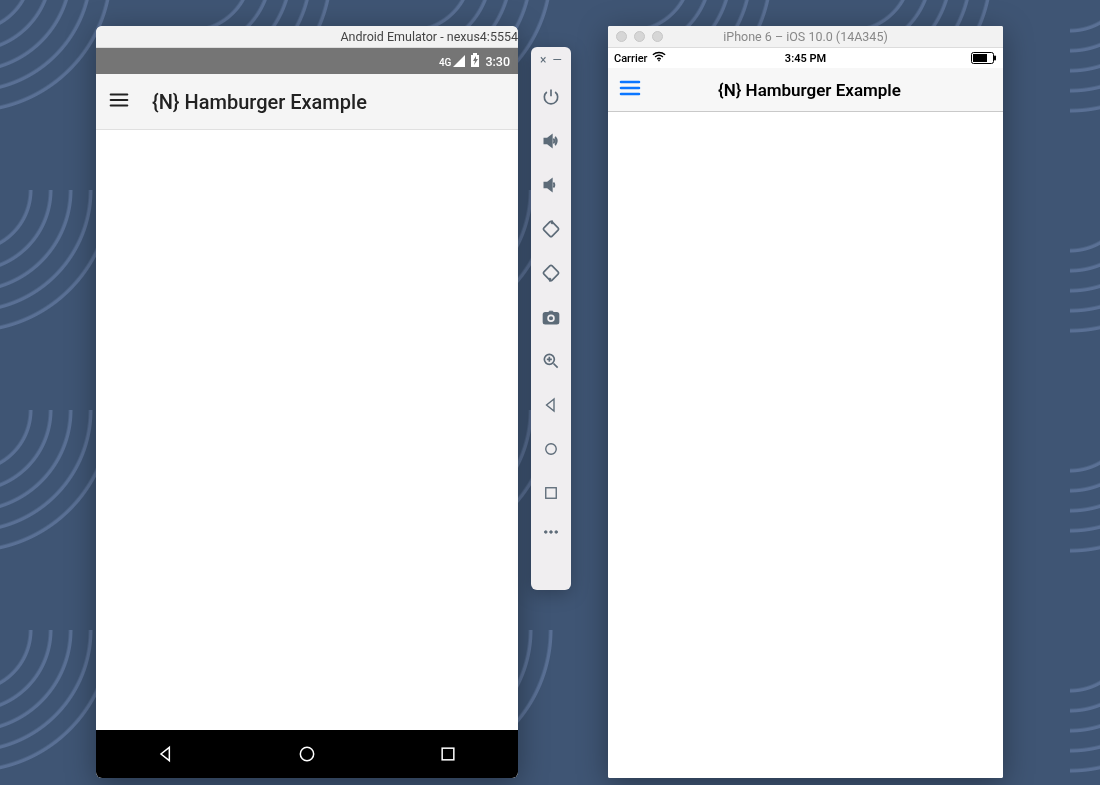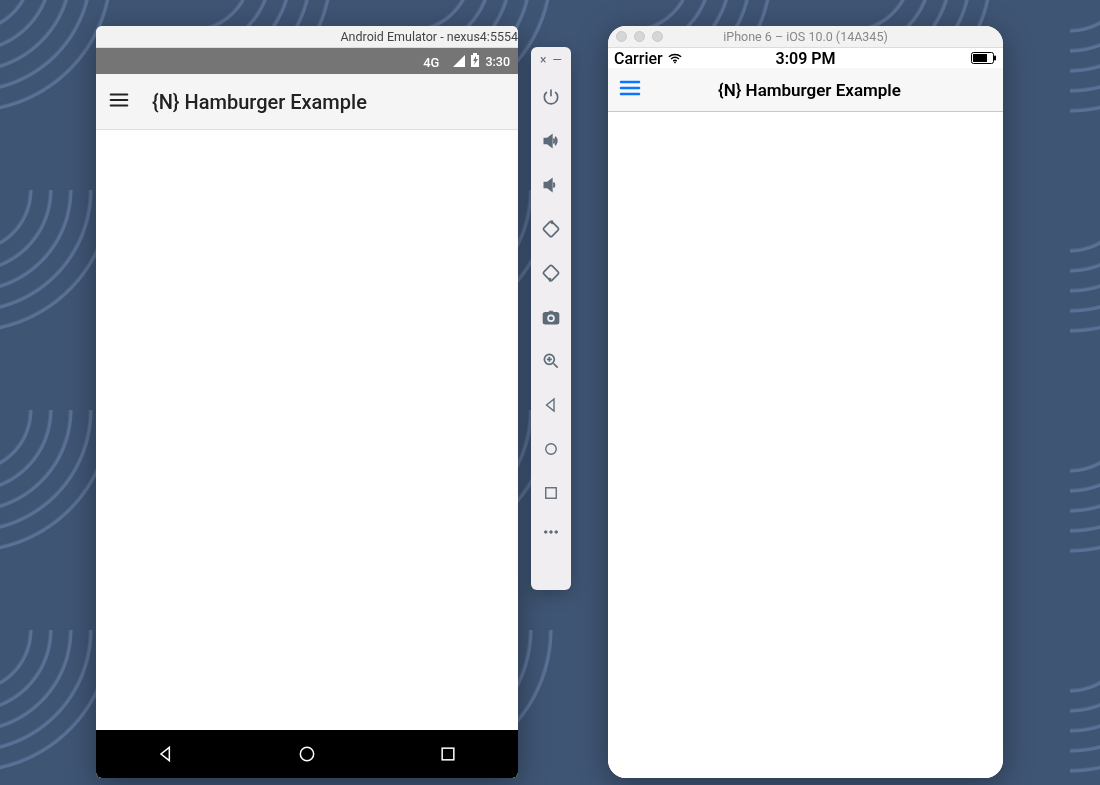--- a/index.html
+++ b/index.html
@@ -30,21 +30,21 @@
     display:flex; align-items:center; justify-content:flex-end;
     font-size:12.5px; color:#444; border-bottom:1px solid #dcdcdc;
   }
   .android-screen { flex:1; display:flex; flex-direction:column; background:#fff; }
   .android-statusbar {
     height:26px; background:#757575; color:#fff;
     display:flex; align-items:center; justify-content:flex-end;
     gap:5px; padding:0 8px; font-size:12.5px; font-weight:500;
   }
   .sig4g { display:inline-flex; align-items:flex-end; gap:0; }
-  .sig4g .lab { font-size:13px; margin-right:14px; line-height:8px; }
+  .sig4g .lab { font-size:10px; margin-right:2px; line-height:8px; }
   .sigtri { width:0; height:0; border-left:12px solid transparent; border-bottom:12px solid #fff; }
   .android-actionbar {
     height:56px; background:#f5f5f5; border-bottom:1px solid #e0e0e0;
     display:flex; align-items:center; padding:0 12px; gap:22px;
   }
   .android-actionbar .title { font-size:20px; font-weight:500; color:#222; }
   .android-content { flex:1; background:#fff; }
   .android-navbar {
     height:48px; background:#000; display:flex; align-items:center; justify-content:space-around;
   }
@@ -55,35 +55,35 @@
     background:#f0eef0; border-radius:6px; box-shadow:0 4px 18px rgba(0,0,0,.25);
     display:flex; flex-direction:column; align-items:center; padding-top:6px;
   }
   .toolstrip .winctrls { display:flex; gap:6px; padding-bottom:8px; width:100%; justify-content:center; }
   .toolstrip .winctrls span { font-size:12px; color:#5d6b78; }
   .toolstrip .btn { width:40px; height:44px; display:flex; align-items:center; justify-content:center; cursor:pointer; }
   .toolstrip .btn svg { stroke:#5d6b78; fill:none; }
   
   .ios-window {
     position:absolute; left:608px; top:26px; width:395px; height:752px;
-    background:#fff; border-radius:18px; box-shadow:0 6px 30px rgba(0,0,0,.35);
+    background:#fff; border-radius:2px; box-shadow:0 6px 30px rgba(0,0,0,.35);
     display:flex; flex-direction:column; overflow:hidden;
   }
   .ios-titlebar {
     height:22px; background:#f2f2f2; border-bottom:1px solid #dcdcdc;
     display:flex; align-items:center; position:relative;
     font-size:12.5px; color:#888;
   }
   .ios-titlebar .traffic { position:absolute; left:8px; display:flex; gap:7px; }
   .ios-titlebar .traffic span { width:11px; height:11px; border-radius:50%; background:#d6d6d6; border:1px solid #c7c7c7; }
   .ios-titlebar .ttl { margin:0 auto; }
   .ios-screen { flex:1; display:flex; flex-direction:column; }
   .ios-statusbar {
     height:20px; display:flex; align-items:center; justify-content:space-between;
-    padding:0 6px; font-size:16px; font-weight:500; color:#000;
+    padding:0 6px; font-size:11px; font-weight:500; color:#000;
   }
   .ios-statusbar .carrier { display:flex; align-items:center; gap:5px; }
   .ios-statusbar .time { position:absolute; left:50%; transform:translateX(-50%); font-weight:600;}
   .ios-statusbar { position:relative; }
   .ios-navbar {
     height:44px; background:#f7f7f7; border-bottom:1px solid #c9c9c9;
     display:flex; align-items:center; padding:0 10px; gap:14px;
   }
   .ios-navbar .title { flex:1; text-align:center; font-size:17px; font-weight:600; color:#000; margin-left:-30px;}
   .ios-content { flex:1; background:#fff; }
@@ -223,21 +223,21 @@
     <div class="ios-statusbar">
       <span class="carrier">
         <span>Carrier</span>
         <span>
           <svg width="14" height="11" viewBox="0 0 16 12">
               <path d="M1 4a11 11 0 0 1 14 0M3.5 6.5a7 7 0 0 1 9 0M6 9a3 3 0 0 1 4 0" stroke="#000" stroke-width="1.6" fill="none"></path>
               <circle cx="8" cy="10.5" r="1" fill="#000"></circle>
             </svg>
         </span>
       </span>
-      <span class="time">3:09 PM</span>
+      <span class="time">3:45 PM</span>
       <span class="batt-ios">
         <svg width="26" height="12" viewBox="0 0 26 12">
             <rect x="0.5" y="0.5" width="22" height="11" rx="2" fill="none" stroke="#000"></rect>
             <rect x="2" y="2" width="14" height="8" fill="#000"></rect>
             <rect x="23" y="3.5" width="2" height="5" rx="1" fill="#000"></rect>
           </svg>
       </span>
     </div>
     <div class="ios-navbar">
       <span>

